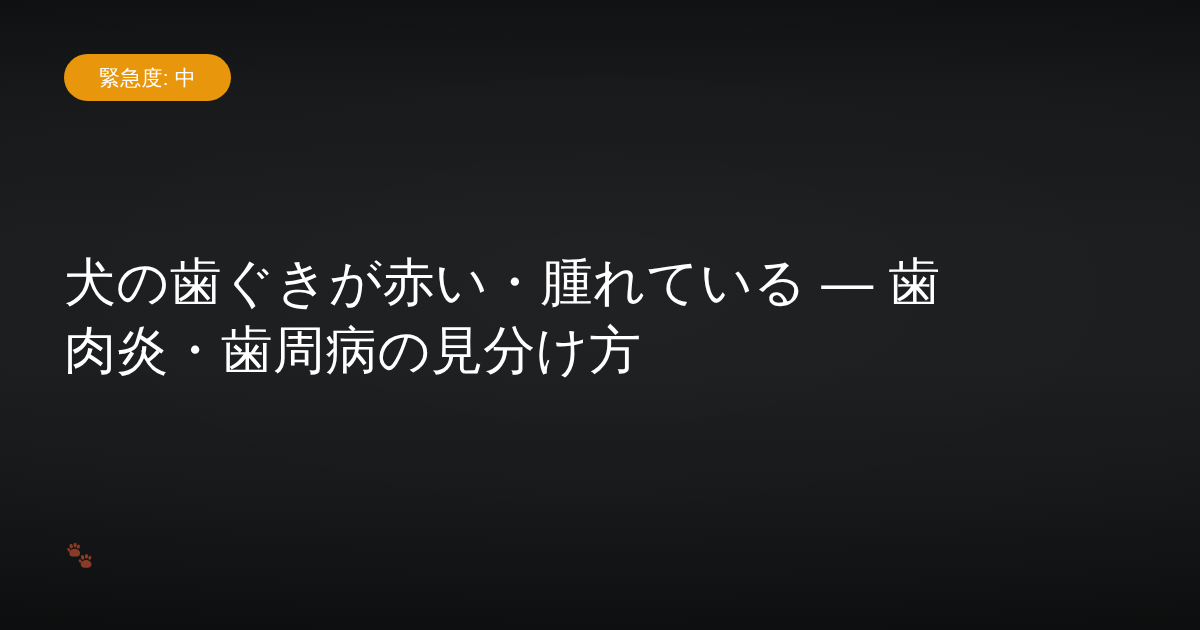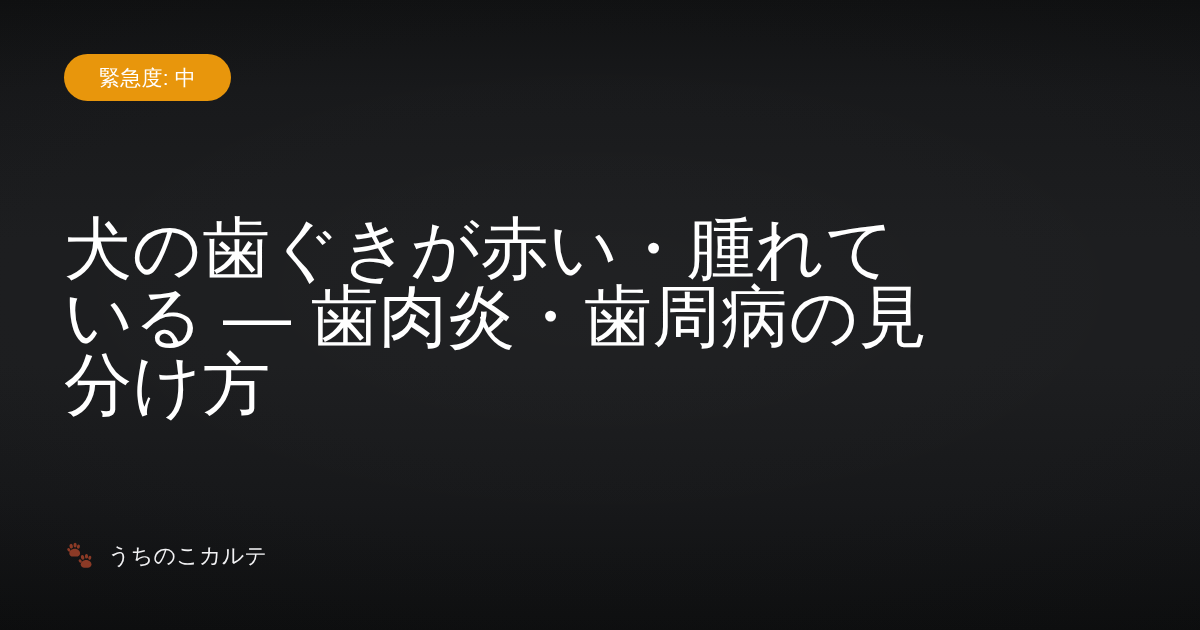--- a/index.html
+++ b/index.html
@@ -86,21 +86,21 @@
   .headline-block {
     flex: 1 1 auto;
     display: flex;
     align-items: center;
     margin-top: -10px;
   }
 
   .headline {
     margin: 0;
     padding: 0;
-    font-size: 68px;
+    font-size: 52px;
     font-weight: 400;
     line-height: 68px;
     letter-spacing: 0.005em;
     color: #ffffff;
     max-width: 900px;
     word-break: break-all;
   }
 
   
   .brand-row {
@@ -166,16 +166,15 @@
           <path d="M10.8 8.8c3.1 0 5.3 2.2 5.3 4.6 0 2.0-1.8 3.1-3.6 3.1h-3.6c-1.9 0-3.6-1.1-3.6-3.1 0-2.4 2.3-4.6 5.5-4.6z"></path>
 
           <ellipse cx="18.6" cy="17.4" rx="1.7" ry="2.4" transform="rotate(-16 18.6 17.4)"></ellipse>
           <ellipse cx="22.5" cy="16.3" rx="1.6" ry="2.3" transform="rotate(-4 22.5 16.3)"></ellipse>
           <ellipse cx="25.8" cy="17.8" rx="1.5" ry="2.1" transform="rotate(12 25.8 17.8)"></ellipse>
           <ellipse cx="16.2" cy="21.0" rx="1.4" ry="1.9" transform="rotate(-34 16.2 21.0)"></ellipse>
           <path d="M22.2 20.0c3.1 0 5.3 2.2 5.3 4.6 0 2.0-1.8 3.1-3.6 3.1h-3.6c-1.9 0-3.6-1.1-3.6-3.1 0-2.4 2.3-4.6 5.5-4.6z"></path>
         </g>
       </svg>
     </span>
-    <span class="brand-name">うちのこカルテ</span>
   </div>
 
 </div>
 
 </body></html>

